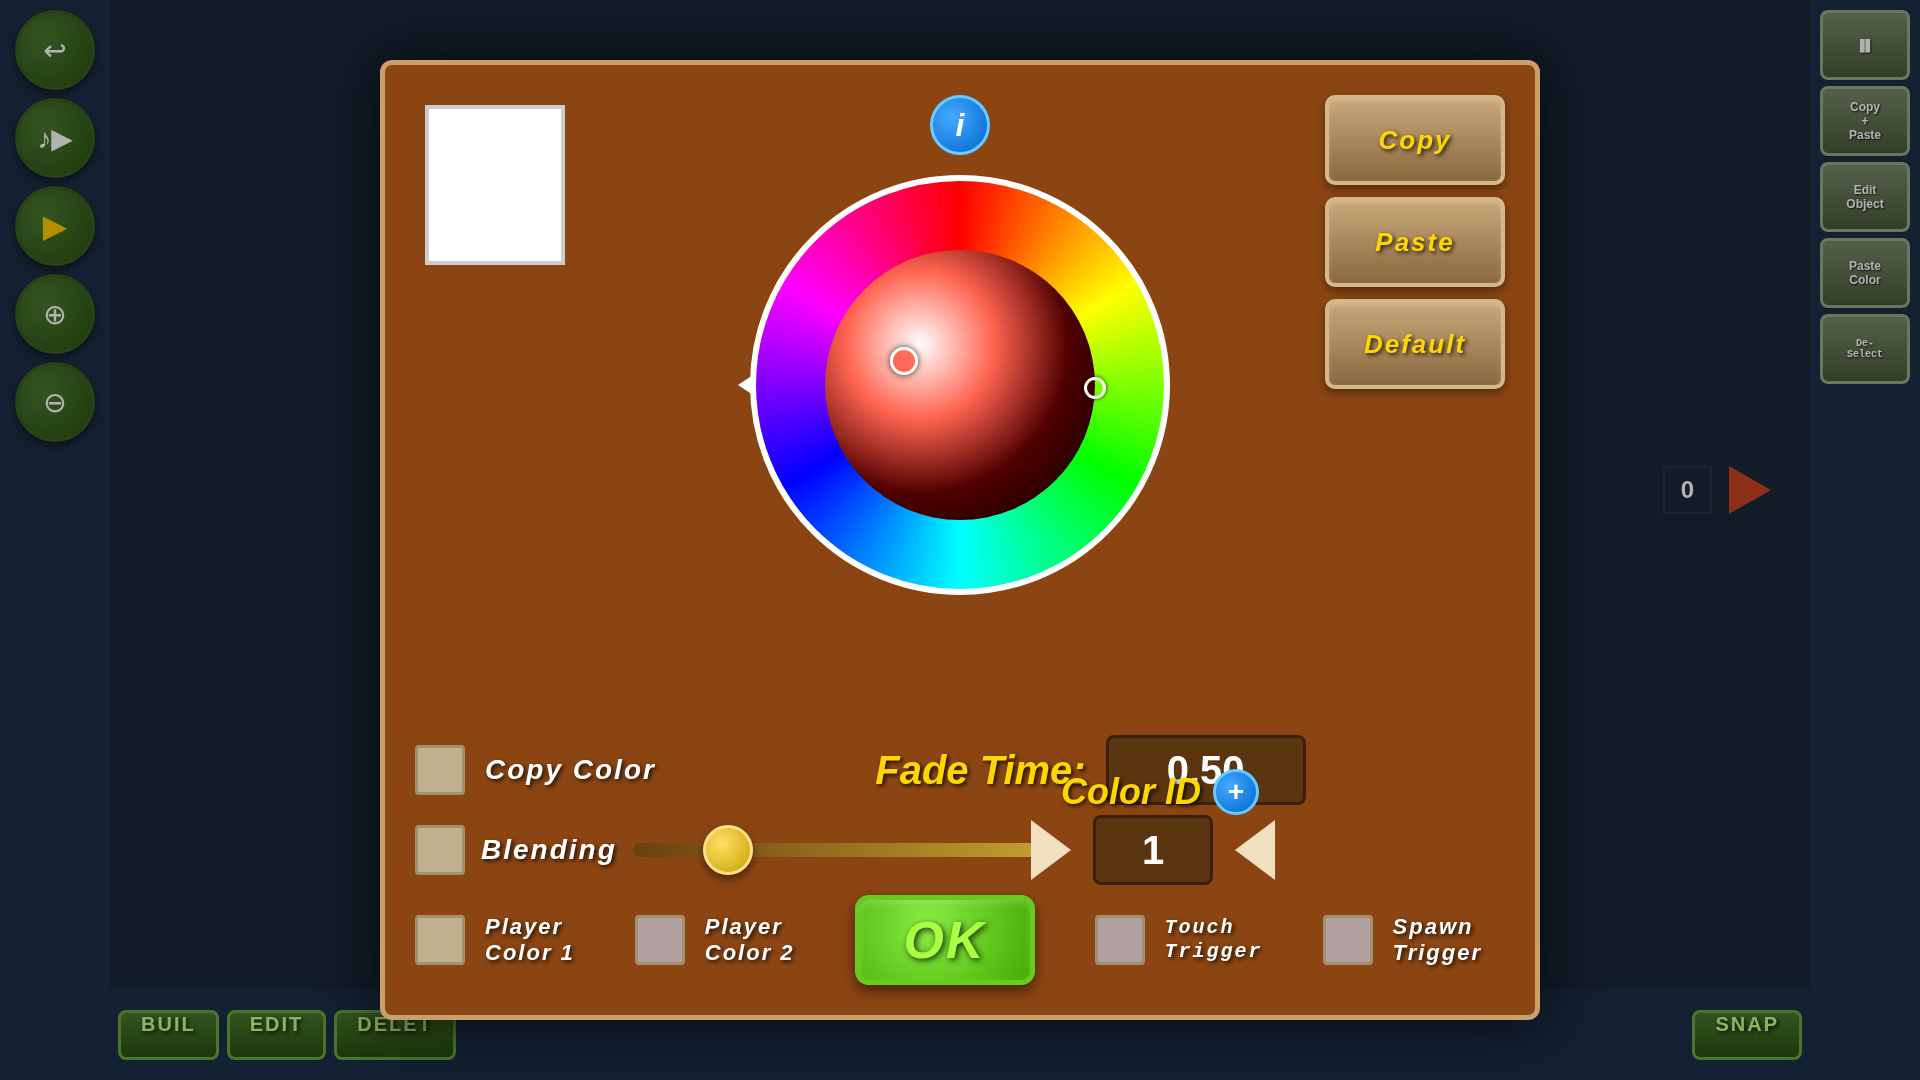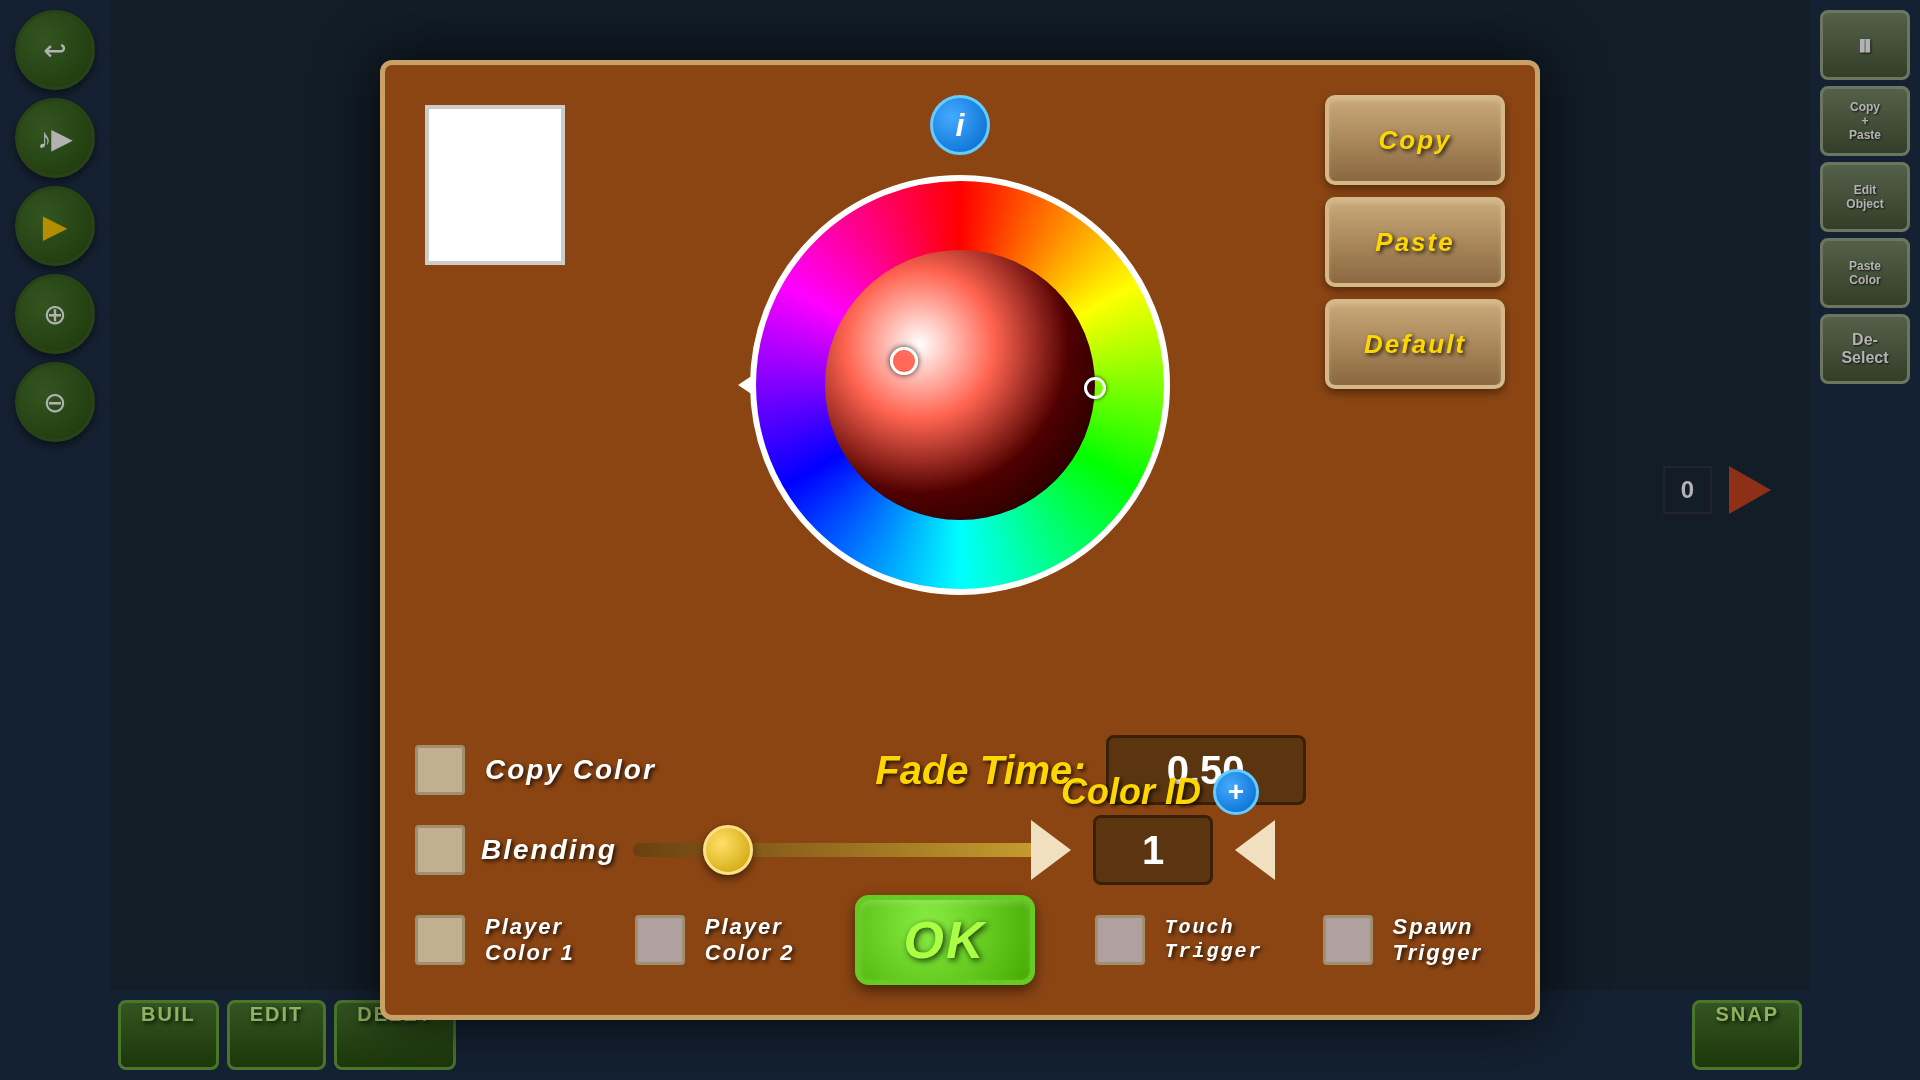--- a/index.html
+++ b/index.html
@@ -85,21 +85,21 @@
       right: 110px;
       height: 90px;
       background: #1e3048;
       display: flex;
       align-items: center;
       gap: 8px;
       padding: 8px;
     }
 
     .bottom-btn {
-      height: 70px;
+      height: 50px;
       padding: 0 20px;
       border-radius: 8px;
       background: linear-gradient(180deg, #4a7a30, #2a5010);
       border: 3px solid #6aaa40;
       color: #ccff88;
       font-size: 20px;
       font-weight: 900;
       letter-spacing: 2px;
       cursor: pointer;
       text-shadow: 2px 2px 4px rgba(0,0,0,0.8);
@@ -279,21 +279,20 @@
       bottom: 30px;
       left: 30px;
       right: 30px;
     }
 
     .copy-color-row {
       display: flex;
       align-items: center;
       gap: 20px;
       margin-bottom: 20px;
-      justify-content: flex-end;
     }
 
     .checkbox {
       width: 50px;
       height: 50px;
       background: #c0b090;
       border: 3px solid #a09070;
       border-radius: 4px;
       cursor: pointer;
     }
@@ -564,21 +563,21 @@
   <div class="sidebar-btn">
     <span class="icon">⊖</span>
   </div>
 </div>
 
 <div class="right-sidebar">
   <div class="right-btn" style="font-size:30px;">⏸</div>
   <div class="right-btn" style="font-size:12px;">Copy<br>+<br>Paste</div>
   <div class="right-btn" style="font-size:12px;">Edit<br>Object</div>
   <div class="right-btn" style="font-size:12px;">Paste<br>Color</div>
-  <div class="right-btn" style="font-size:16px;">De-<br>Select</div>
+  <div class="right-btn" style="font-size:10px;font-family:Liberation Mono, monospace;">De-<br>Select</div>
 </div>
 
 <div class="bottom-toolbar">
   <div class="bottom-btn">BUIL</div>
   <div class="bottom-btn">EDIT</div>
   <div class="bottom-btn">DELET</div>
   <div style="flex:1;"></div>
   <div class="bottom-btn">SNAP</div>
 </div>
 

